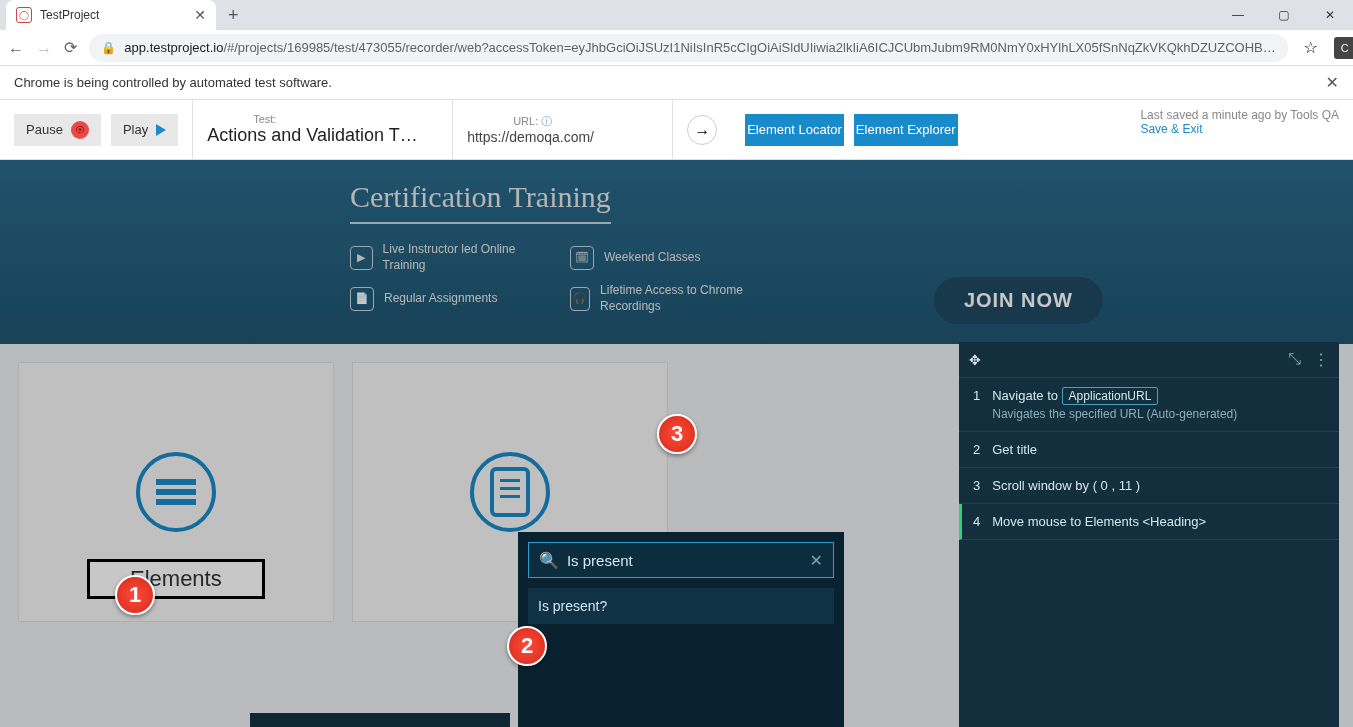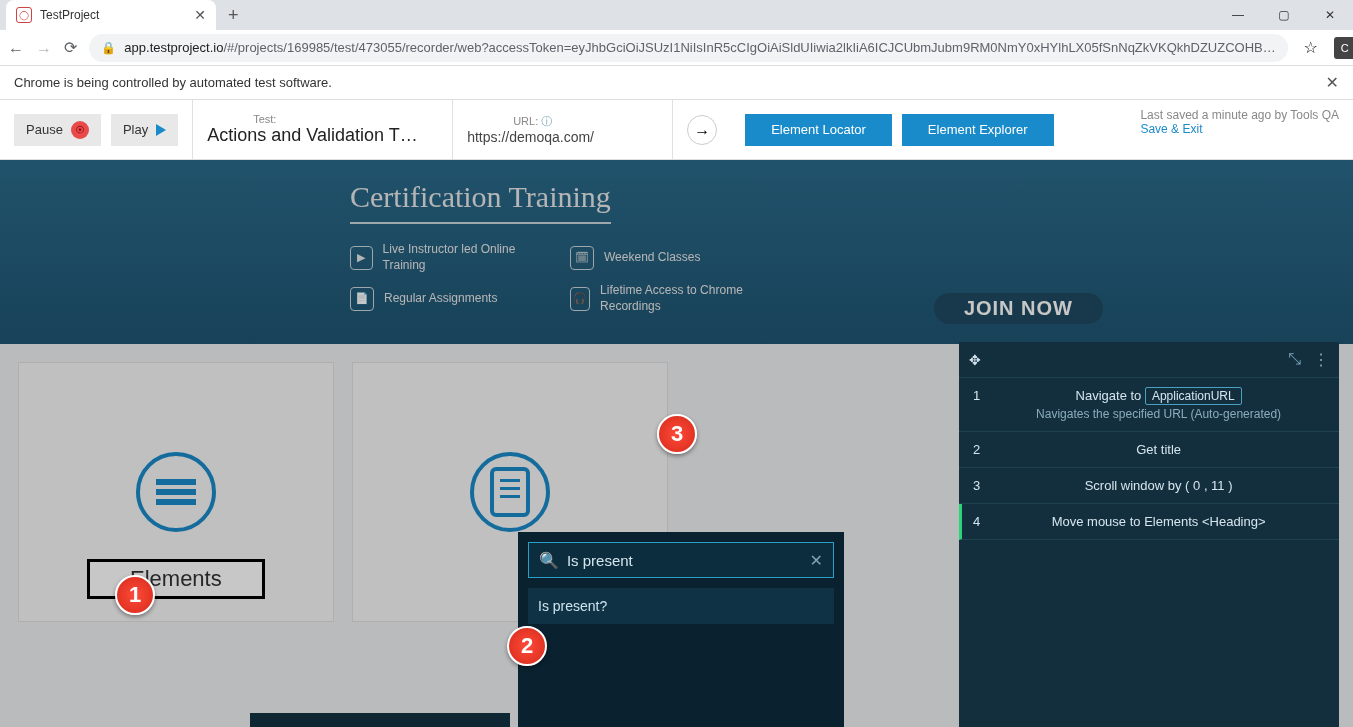--- a/index.html
+++ b/index.html
@@ -34,36 +34,36 @@
 .rec-col { border-right: 1px solid #e0e0e0; padding: 8px 14px; display: flex; flex-direction: column; justify-content: center; }
 .rec-btns { display: flex; gap: 10px; align-items: center; padding: 0 14px; }
 .pill { height: 32px; padding: 0 12px; background: #e8e8e8; display: flex; align-items: center; gap: 8px; font-size: 13px; color: #333; }
 .rec-dot { width: 18px; height: 18px; background: #e84a4a; border-radius: 50%; display: flex; align-items: center; justify-content: center; font-size: 9px; color: #8b0000; }
 .play-tri { width: 0; height: 0; border-left: 10px solid #1a8bca; border-top: 6px solid transparent; border-bottom: 6px solid transparent; }
 .label-small { font-size: 11px; color: #888; margin-left: 46px; }
 .label-big { font-size: 18px; color: #222; white-space: nowrap; overflow: hidden; text-overflow: ellipsis; }
 .url-val { font-size: 14px; color: #444; }
 .circle-arrow { width: 30px; height: 30px; border: 1px solid #ccc; border-radius: 50%; display: flex; align-items: center; justify-content: center; font-size: 16px; margin: auto 14px; }
 .tp-actions { display: flex; gap: 10px; align-items: center; padding: 0 14px; }
-.tp-btn { height: 32px; padding: 0 26px; background: #1a8bca; color: #fff; font-size: 13px; display: flex; align-items: center; }
+.tp-btn { height: 32px; padding: 0 2px; background: #1a8bca; color: #fff; font-size: 13px; display: flex; align-items: center; }
 .save-area { padding: 8px 14px; font-size: 12px; margin-left: auto; }
 .save-area .saved { color: #888; }
 .save-area .link { color: #1a8bca; cursor: pointer; }
 
 
 .page-area { position: relative; height: calc(727px - 30px - 36px - 34px - 60px); background: #eef0f2; overflow: hidden; }
 .dim { position: absolute; inset: 0; background: rgba(0,0,0,0.22); z-index: 5; pointer-events: none; }
 
 .banner { height: 184px; background: linear-gradient(#2a6a8a,#1f5572); display: flex; padding: 20px 60px 20px 350px; position: relative; color: #e8e8e8; }
 .banner h1 { font-family: Georgia, serif; font-size: 30px; font-weight: normal; border-bottom: 2px solid #c9d6dd; display: inline-block; padding-bottom: 8px; margin-bottom: 18px; }
 .feat-grid { display: grid; grid-template-columns: 200px 200px; gap: 10px 20px; }
 .feat { display: flex; gap: 10px; align-items: center; }
 .feat .fi { width: 24px; height: 24px; border: 1px solid #c9d6dd; border-radius: 4px; display:flex; align-items:center; justify-content:center; font-size:11px; }
 .feat .ft { font-size: 12px; line-height: 1.3; }
-.join { position: absolute; right: 250px; bottom: 20px; background: #1f4a60; color: #fff; padding: 4px 30px; border-radius: 30px; font-size: 20px; font-weight: bold; letter-spacing: 1px; }
+.join { position: absolute; right: 250px; bottom: 20px; background: #1f4a60; color: #fff; padding: 12px 30px; border-radius: 30px; font-size: 20px; font-weight: bold; letter-spacing: 1px; }
 
 .cards { display: flex; gap: 18px; padding: 18px; }
 .card { flex: 1; min-width: 0; height: 260px; background: #f6f7f8; border: 1px solid #e0e0e0; display: flex; flex-direction: column; align-items: center; justify-content: center; gap: 20px; position: relative; }
 .card .cicon { width: 80px; height: 80px; border: 4px solid #1a8bca; border-radius: 50%; display: flex; align-items: center; justify-content: center; }
 .card .clabel { font-size: 22px; color: #333; }
 .elements-card .clabel { background: #fff; border: 3px solid #000; padding: 4px 40px; position: absolute; bottom: 22px; }
 
 
 .ctx { position: absolute; left: 250px; top: 553px; width: 260px; background: #0f2733; color: #d5e5ee; z-index: 20; font-size: 14px; }
 .ctx-head { height: 40px; display: flex; align-items: center; padding: 0 12px; border-bottom: 1px solid #1f4150; }
@@ -76,21 +76,21 @@
 .sp-search input { flex: 1; background: transparent; border: none; outline: none; color: #d5e5ee; font-size: 15px; }
 .sp-result { margin-top: 10px; height: 36px; background: #0f3345; display: flex; align-items: center; padding: 0 10px; font-size: 14px; color: #cfe4ee; cursor: pointer; }
 
 
 .steps { position: absolute; right: 14px; top: 182px; width: 380px; height: 524px; background: #132f3e; z-index: 30; color: #d5e5ee; display: flex; flex-direction: column; }
 .steps-head { height: 36px; display: flex; align-items: center; padding: 0 10px; gap: 10px; border-bottom: 1px solid #1f4150; }
 .steps-head .move { font-size: 14px; }
 .steps-head .right { margin-left: auto; display: flex; gap: 12px; }
 .step { padding: 10px 14px; border-bottom: 1px solid #1f4150; display: flex; gap: 12px; font-size: 13px; }
 .step .num { color: #d5e5ee; }
-.step .body { flex: 1; text-align: center; }
+.step .body { flex: 1; }
 .step .sub { color: #8bacbc; font-size: 12px; margin-top: 4px; }
 .paramtag { border: 1px solid #4aa0c0; padding: 1px 6px; border-radius: 2px; font-size: 12px; }
 .step.active { border-left: 3px solid #2ad47a; padding-left: 11px; }
 
 
 .badge { position: absolute; width: 40px; height: 40px; background: radial-gradient(#ff4a3a,#d42a1a); border: 2px solid #fff; border-radius: 50%; color: #fff; font-size: 22px; font-weight: bold; display: flex; align-items: center; justify-content: center; z-index: 40; box-shadow: 0 2px 4px rgba(0,0,0,0.4); }
 
 
 .muted { color: #7aa5b8; }
 </style>

